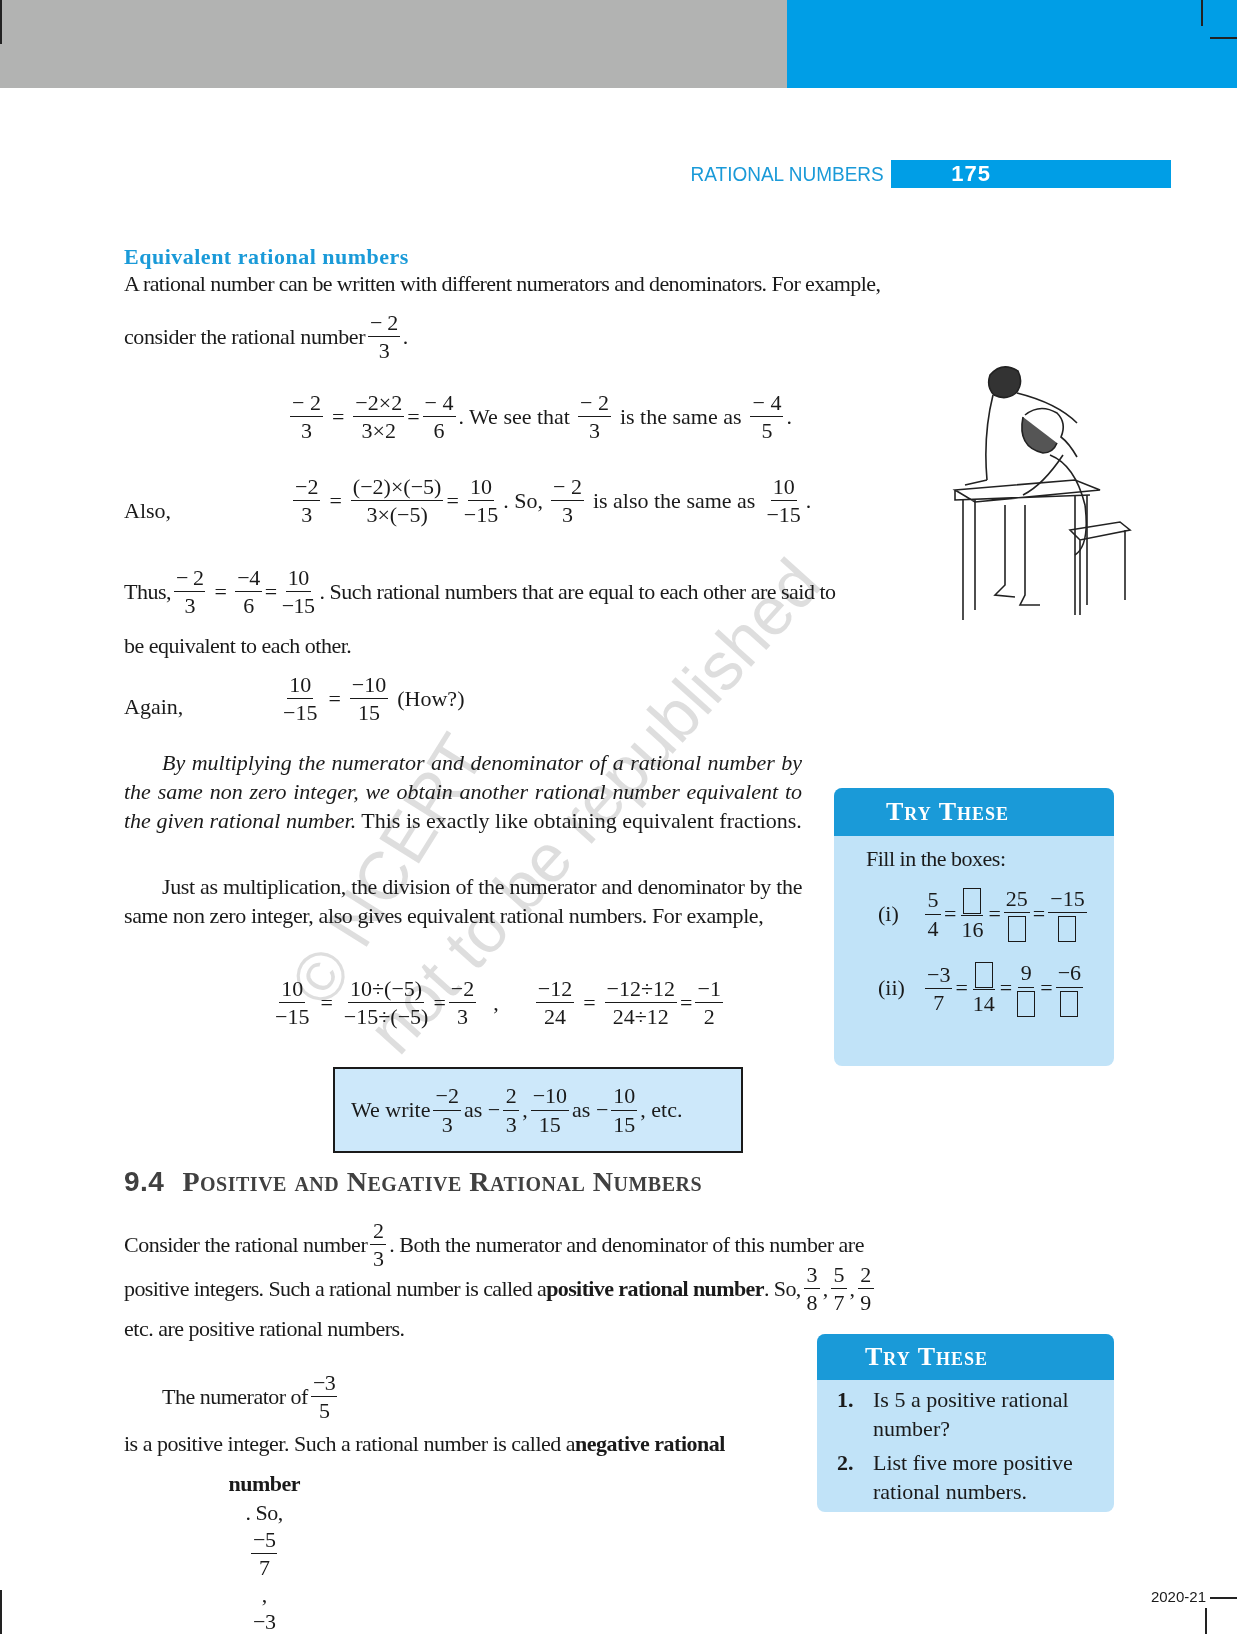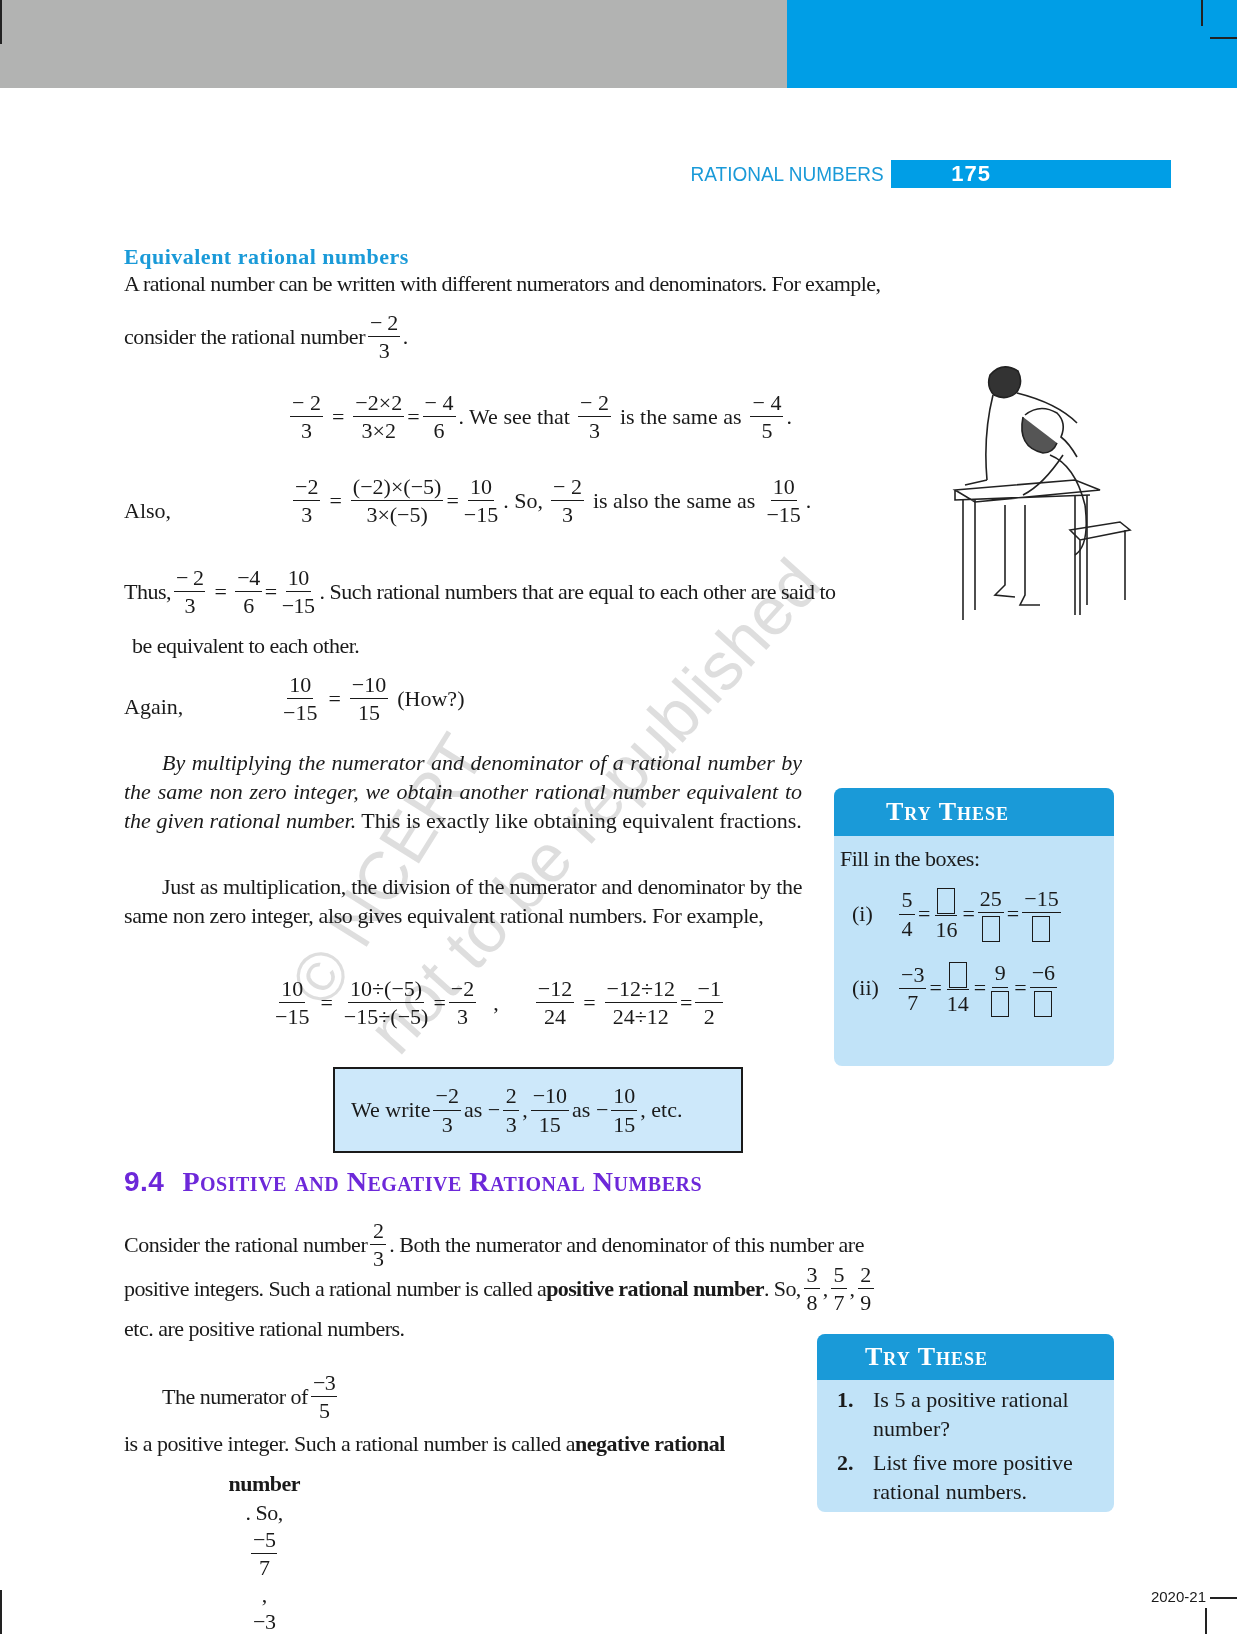--- a/index.html
+++ b/index.html
@@ -29,21 +29,21 @@
 
   .watermark { position: absolute; left: 330px; top: 560px; width: 600px; height: 560px; pointer-events: none; }
   .watermark span { position: absolute; font-family: "Liberation Sans", sans-serif; color: rgba(160,160,160,0.35); white-space: nowrap; transform-origin: left bottom; }
 
   .try-box { position: absolute; background: #c1e3f8; border-radius: 8px; overflow: hidden; }
   .try-head { background: #1a9ad8; color: #fff; font-weight: bold; font-size: 26px; height: 48px; display: flex; align-items: center; font-variant: small-caps; letter-spacing: 1px; }
   .try-body { padding: 10px 18px; font-size: 22px; }
 
   .note-box { position: absolute; left: 333px; top: 1067px; width: 410px; height: 86px; background: #cde8fa; border: 2px solid #1a1a1a; display: flex; align-items: center; padding-left: 16px; }
 
-  .h-sec { position: absolute; left: 124px; top: 1166px; color: #6d28d9; font-weight: bold; font-size: 28px; font-variant: small-caps; letter-spacing: 0.5px; }
+  .h-sec { position: absolute; left: 124px; top: 1166px; color: #404040; font-weight: bold; font-size: 28px; font-variant: small-caps; letter-spacing: 0.5px; }
   .h-sec .num { margin-right: 18px; font-family: "Liberation Sans", sans-serif; }
 
   .illustration { position: absolute; left: 945px; top: 355px; width: 190px; height: 270px; }
 
   .footer { position: absolute; left: 0; width: 1206px; top: 1588px; text-align: right; font-family: "Liberation Sans", sans-serif; font-size: 15px; }
   ol.q { list-style: none; }
   ol.q li { display: flex; margin-bottom: 6px; line-height: 1.3; }
   ol.q li .qn { font-weight: bold; width: 36px; flex-shrink: 0; }
 </style>
 </head>
@@ -148,21 +148,21 @@
       <span class="n">−4</span>
       <span class="d">6</span>
     </span>
   <span>=</span>
   <span class="frac">
       <span class="n">10</span>
       <span class="d">−15</span>
     </span>
   <span>. Such rational numbers that are equal to each other are said to</span>
 </div>
-<div class="blk para" style="left:124px;top:632px;letter-spacing:-0.5px;margin-left:8px;">be equivalent to each other.</div>
+<div class="blk para" style="left:124px;top:632px;letter-spacing:-0.5px;">be equivalent to each other.</div>
 
 <div class="blk" style="left:124px;top:693px;">Again,</div>
 <div class="blk row" style="left:278px;top:672px;">
   <span class="frac">
       <span class="n">10</span>
       <span class="d">−15</span>
     </span>
   <span class="eq">=</span>
   <span class="frac">
       <span class="n">−10</span>
@@ -242,21 +242,21 @@
   <path d="M78 62 q-6 30 20 36 q10 0 14 -10" fill="#555"></path>
   <path d="M105 100 q25 10 35 50 q5 40 -10 50 M118 100 q-20 30 -40 40"></path>
   <path d="M10 135 l120 -10 l25 10 l-125 12 z M10 135 l0 10 l135 -5"></path>
   <path d="M18 145 l0 120 M30 145 l0 110 M130 140 l0 120 M142 140 l0 110"></path>
   <path d="M125 175 l50 -8 l10 8 l-50 10 z M135 185 l0 75 M180 175 l0 70"></path>
   <path d="M60 150 l0 80 l-10 10 l20 2 M80 150 l0 90 l-5 10 l20 0"></path>
 </svg>
 
 <div class="try-box" style="left:834px;top:788px;width:280px;height:278px;">
   <div class="try-head" style="padding-left:52px;">Try These</div>
-  <div class="try-body" style="padding-left:6px;">
+  <div class="try-body" style="padding-left:32px;">
     <div style="margin-bottom:14px;letter-spacing:-0.5px;">Fill in the boxes:</div>
     <div class="row" style="margin-bottom:18px;margin-left:12px;">
       <span style="width:44px;">(i)</span>
       <span class="frac">
           <span class="n">5</span>
           <span class="d">4</span>
         </span>=
       <span class="frac">
           <span class="n"><span class="sbox"></span></span>
           <span class="d">16</span>

